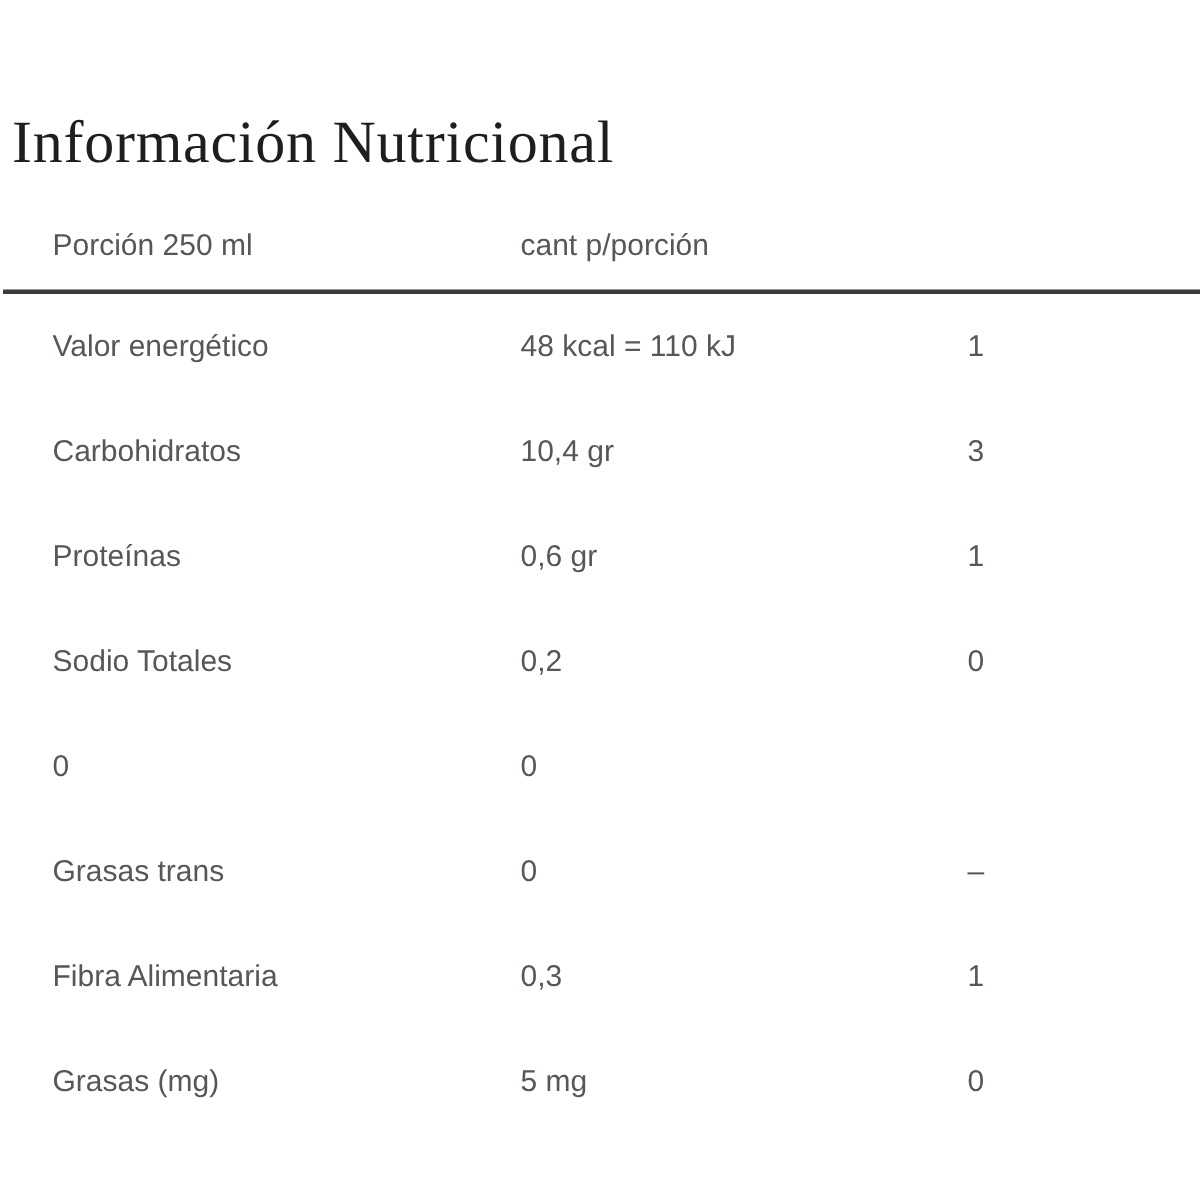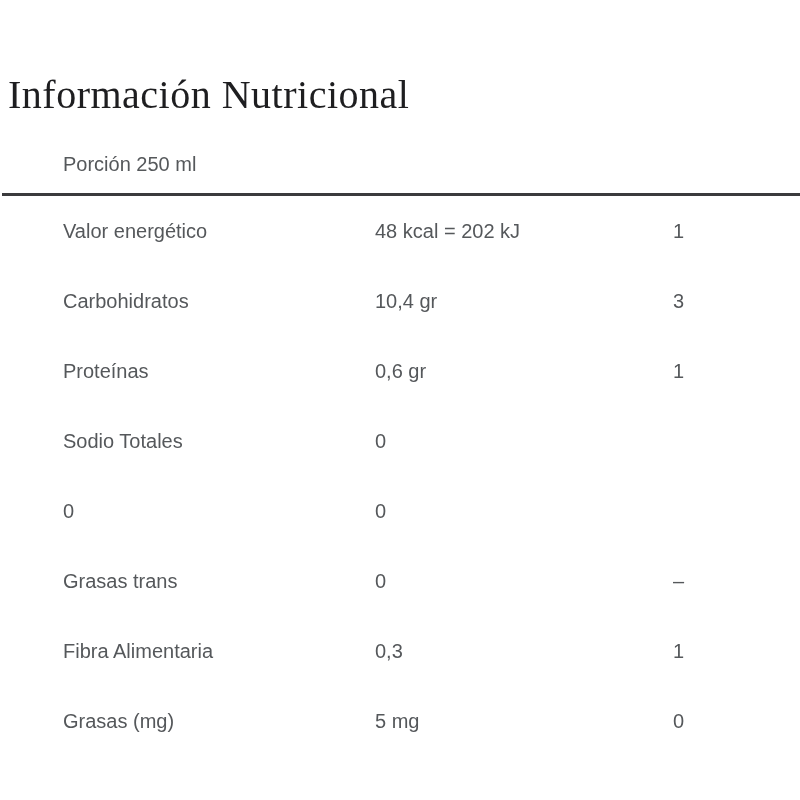--- a/index.html
+++ b/index.html
@@ -48,58 +48,59 @@
   .header-rule {
     height: 3px;
     background: #3b3b3d;
     margin-left: 2px;
   }
   .data-row {
     height: 70px;
   }
   .cell {
     overflow: visible;
-    margin-left: 28px;
   }
 </style>
 </head>
 <body>
 
 <div class="sheet">
 
   <h1 class="page-title">Información Nutricional</h1>
 
   <div class="nutrition-table">
 
     <div class="grid-row header-row">
       <div class="cell">Porción 250 ml</div>
+      <div class="cell">cant p/porción</div>
     </div>
 
     <div class="header-rule"></div>
 
     <div class="grid-row data-row">
       <div class="cell">Valor energético</div>
-      <div class="cell">48 kcal = 202 kJ</div>
+      <div class="cell">48 kcal = 110 kJ</div>
       <div class="cell">1</div>
     </div>
 
     <div class="grid-row data-row">
       <div class="cell">Carbohidratos</div>
       <div class="cell">10,4 gr</div>
       <div class="cell">3</div>
     </div>
 
     <div class="grid-row data-row">
       <div class="cell">Proteínas</div>
       <div class="cell">0,6 gr</div>
       <div class="cell">1</div>
     </div>
 
     <div class="grid-row data-row">
       <div class="cell">Sodio Totales</div>
+      <div class="cell">0,2</div>
       <div class="cell">0</div>
     </div>
 
     <div class="grid-row data-row">
       <div class="cell">0</div>
       <div class="cell">0</div>
     </div>
 
     <div class="grid-row data-row">
       <div class="cell">Grasas trans</div>

